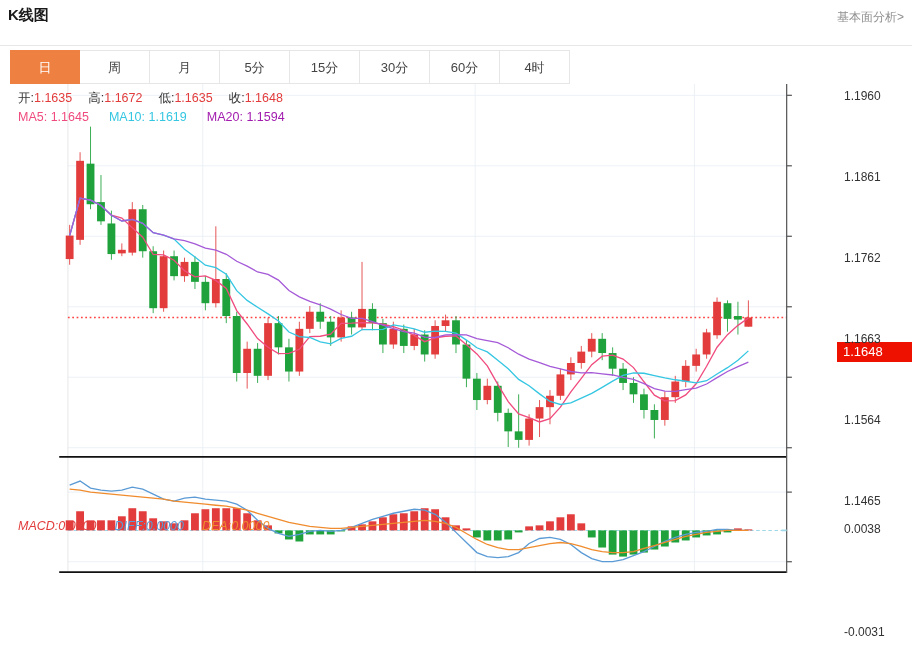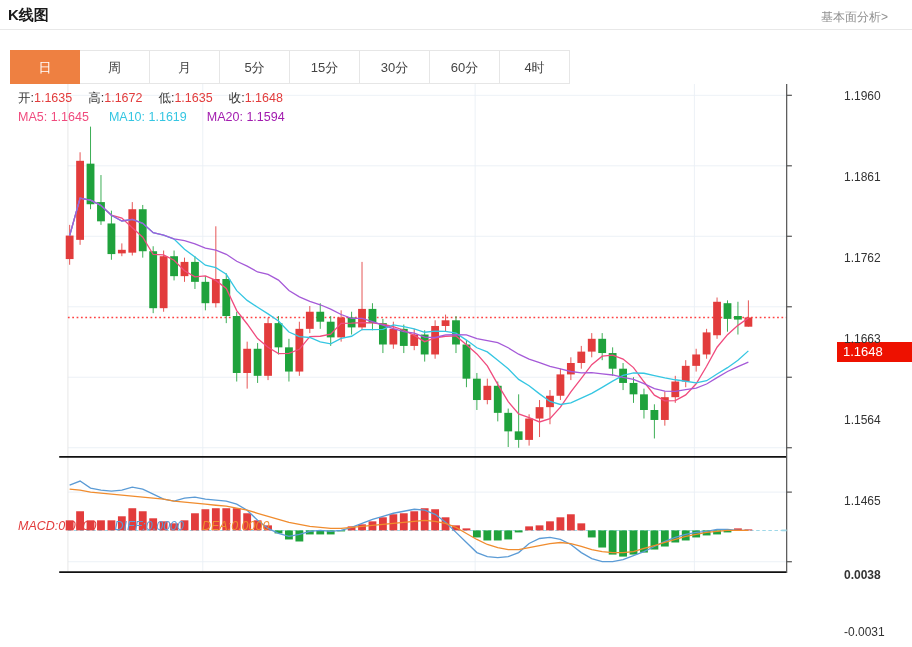--- a/index.html
+++ b/index.html
@@ -1,20 +1,20 @@
 <!DOCTYPE html>
 <html><head>
 <meta charset="utf-8">
 <style>
   * { box-sizing: border-box; margin: 0; padding: 0; }
   html,body { width:912px; height:647px; overflow:hidden; background:#fff;
               font-family:"Liberation Sans", sans-serif; }
-  .page-header { position:relative; height:30px; border-bottom:1px solid #e8e8e8; }
+  .page-header { position:relative; height:46px; border-bottom:1px solid #e8e8e8; }
   .page-title { position:absolute; left:8px; top:6px; font-size:15px; font-weight:bold; color:#1a1a1a; }
-  .fund-link { position:absolute; right:24px; top:9px; font-size:12px; color:#8f8f8f; text-decoration:none; cursor:pointer; }
+  .fund-link { position:absolute; right:8px; top:9px; font-size:12px; color:#8f8f8f; text-decoration:none; cursor:pointer; }
   .tabbar { position:absolute; left:10px; top:50px; display:flex; height:34px; }
   .tab { width:70px; height:34px; line-height:33px; text-align:center; font-size:13px; color:#444;
          background:#fff; border:1px solid #e6e6e6; border-left:none; cursor:pointer; }
   .tab:first-child { border-left:1px solid #e6e6e6; }
   .tab.active { background:#ee8041; border-color:#ee8041; color:#fff; }
   .chart-wrap { position:absolute; left:0; top:84px; width:763px; height:563px; }
   #chart-svg { position:absolute; left:0; top:0; }
   .legend-row { position:absolute; left:18px; display:flex; gap:16px; font-size:12.5px; white-space:nowrap; }
   .legend-row .lbl { color:#333; }
   .v-red  { color:#e23c3c; }
@@ -299,16 +299,16 @@
   </div>
 
   <div class="price-badge">1.1648</div>
   <div id="axis-labels">
       <div class="axis-label" style="top: 5px;">1.1960</div>
       <div class="axis-label" style="top: 86px;">1.1861</div>
       <div class="axis-label" style="top: 167px;">1.1762</div>
       <div class="axis-label" style="top: 248px;">1.1663</div>
       <div class="axis-label" style="top: 329px;">1.1564</div>
       <div class="axis-label" style="top: 410px;">1.1465</div>
-      <div class="axis-label" style="top: 484px; font-weight: bold;">0.0038</div>
+      <div class="axis-label" style="top: 438px;">0.0038</div>
       <div class="axis-label" style="top: 541px;">-0.0031</div>
     </div>
 </div>
 
 </body></html>

